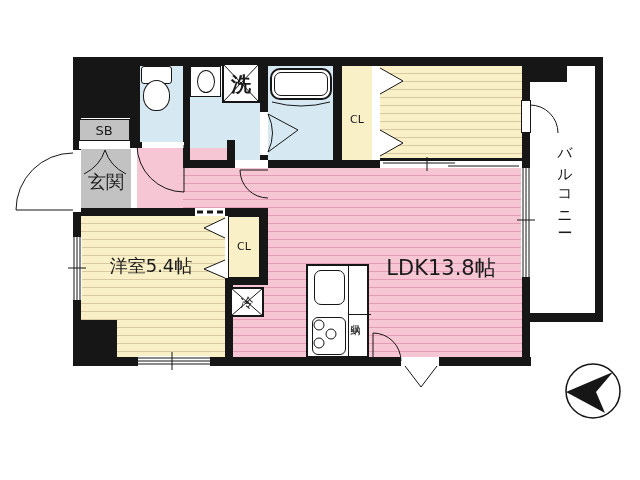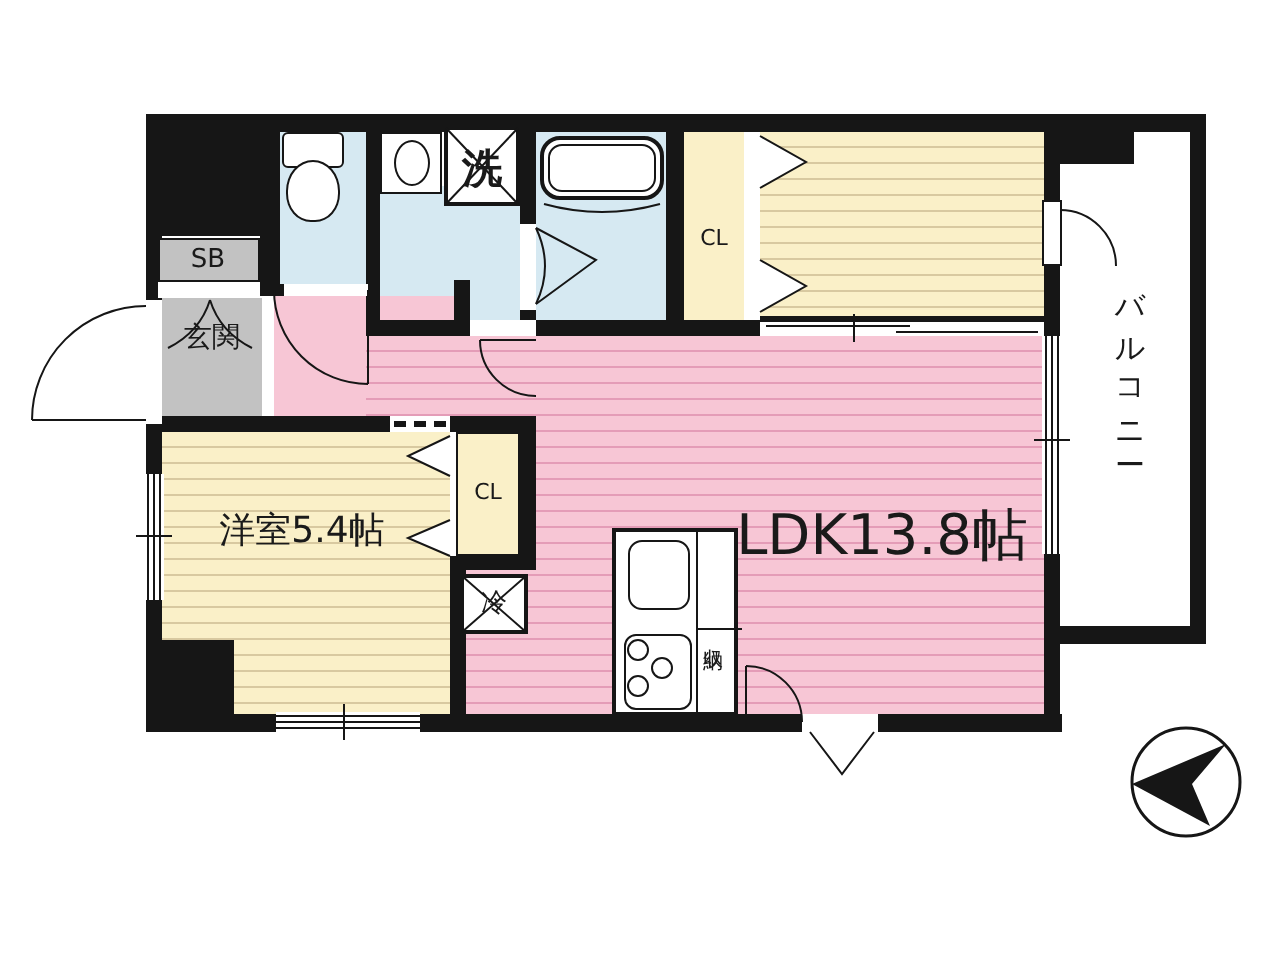--- a/index.html
+++ b/index.html
@@ -200,23 +200,23 @@
         <circle cx="331" cy="334" r="5"></circle>
         <circle cx="319" cy="343" r="5"></circle>
     </g>
 
     <g>
       <circle cx="593" cy="391" r="27" fill="#ffffff" stroke="#161616" stroke-width="1.5"></circle>
       <polygon points="566,392 613,372 596,392 605,413" fill="#161616"></polygon>
     </g>
   </svg>
 
-  <div class="lbl" style="left:441px;top:268px;font-size:28px;">LDK13.8帖</div>
+  <div class="lbl" style="left:441px;top:268px;font-size:21px;">LDK13.8帖</div>
   <div class="lbl" style="left:151px;top:266px;font-size:18px;">洋室5.4帖</div>
-  <div class="lbl" style="left:106px;top:169px;font-size:14px;">玄関</div>
+  <div class="lbl" style="left:106px;top:182px;font-size:18px;">玄関</div>
   <div class="lbl" style="left:104px;top:130px;font-size:13px;">SB</div>
   <div class="lbl" style="left:357px;top:119px;font-size:11px;">CL</div>
   <div class="lbl" style="left:244px;top:246px;font-size:11px;">CL</div>
   <div class="lbl" style="left:241px;top:84px;font-size:20px;font-weight:bold;">洗</div>
   <div class="lbl" style="left:247px;top:302px;font-size:13px;">冷</div>
   <div class="lbl vtext" style="left:350px;top:316px;font-size:10px;letter-spacing:1px;">収納</div>
   <div class="lbl vtext" style="left:557px;top:136px;font-size:15px;letter-spacing:5px;">バルコニー</div>
 
 </div>
 

